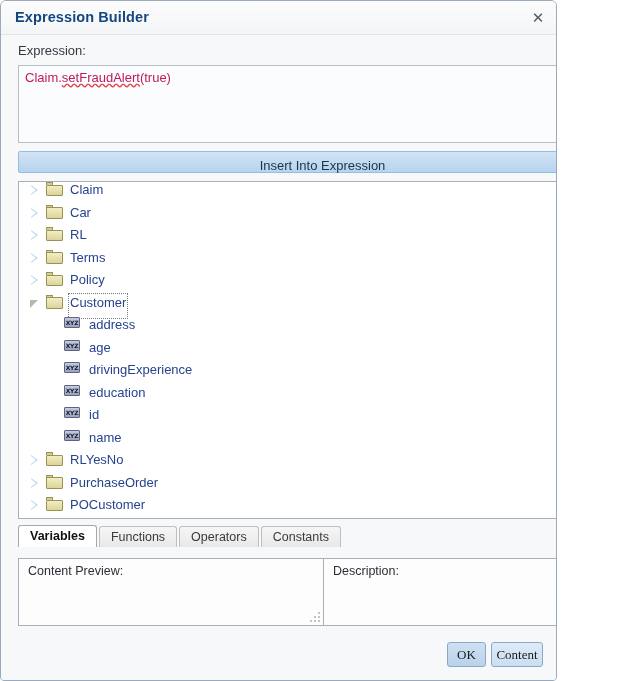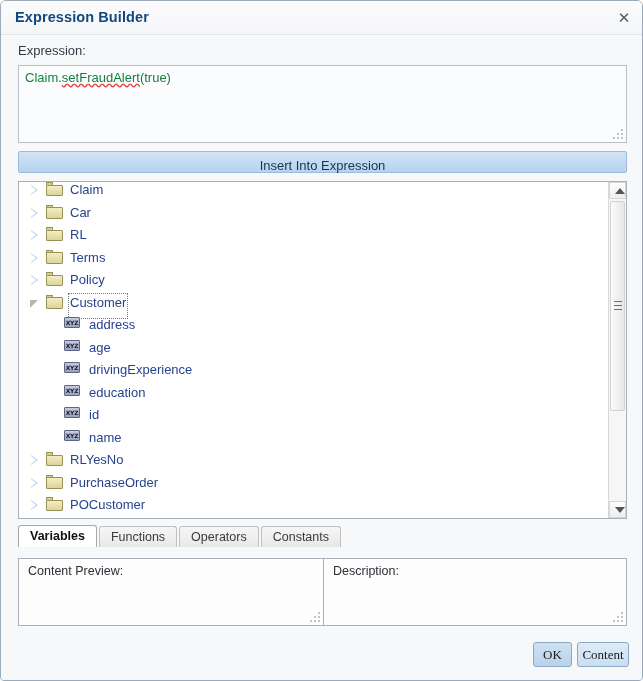--- a/index.html
+++ b/index.html
@@ -7,21 +7,21 @@
     padding: 0;
     background: #ffffff;
   }
   body {
     font-family: "Liberation Sans", sans-serif;
     font-size: 13px;
     color: #1f3864;
   }
   #dialog {
     position: relative;
-    width: 643px;
+    width: 557px;
     height: 681px;
     box-sizing: border-box;
     background: #f7f8f9;
     border: 1px solid #9aa9bb;
     border-radius: 6px 6px 4px 4px;
     overflow: hidden;
   }
 
   
   .titlebar {
@@ -68,21 +68,21 @@
     width: 609px; height: 78px;
     box-sizing: border-box;
     background: #fbfcfd;
     border: 1px solid #b9bfc7;
     overflow: hidden;
   }
   .expr-text {
     position: absolute;
     left: 6px; top: 4px;
     font-size: 13px;
-    color: #15803d;
+    color: #be185d;
     white-space: pre;
   }
   .squiggle {
     text-decoration: underline wavy #e04040;
     text-decoration-skip-ink: none;
   }
   .grip {
     position: absolute;
     right: 3px; bottom: 3px;
     width: 11px; height: 11px;

